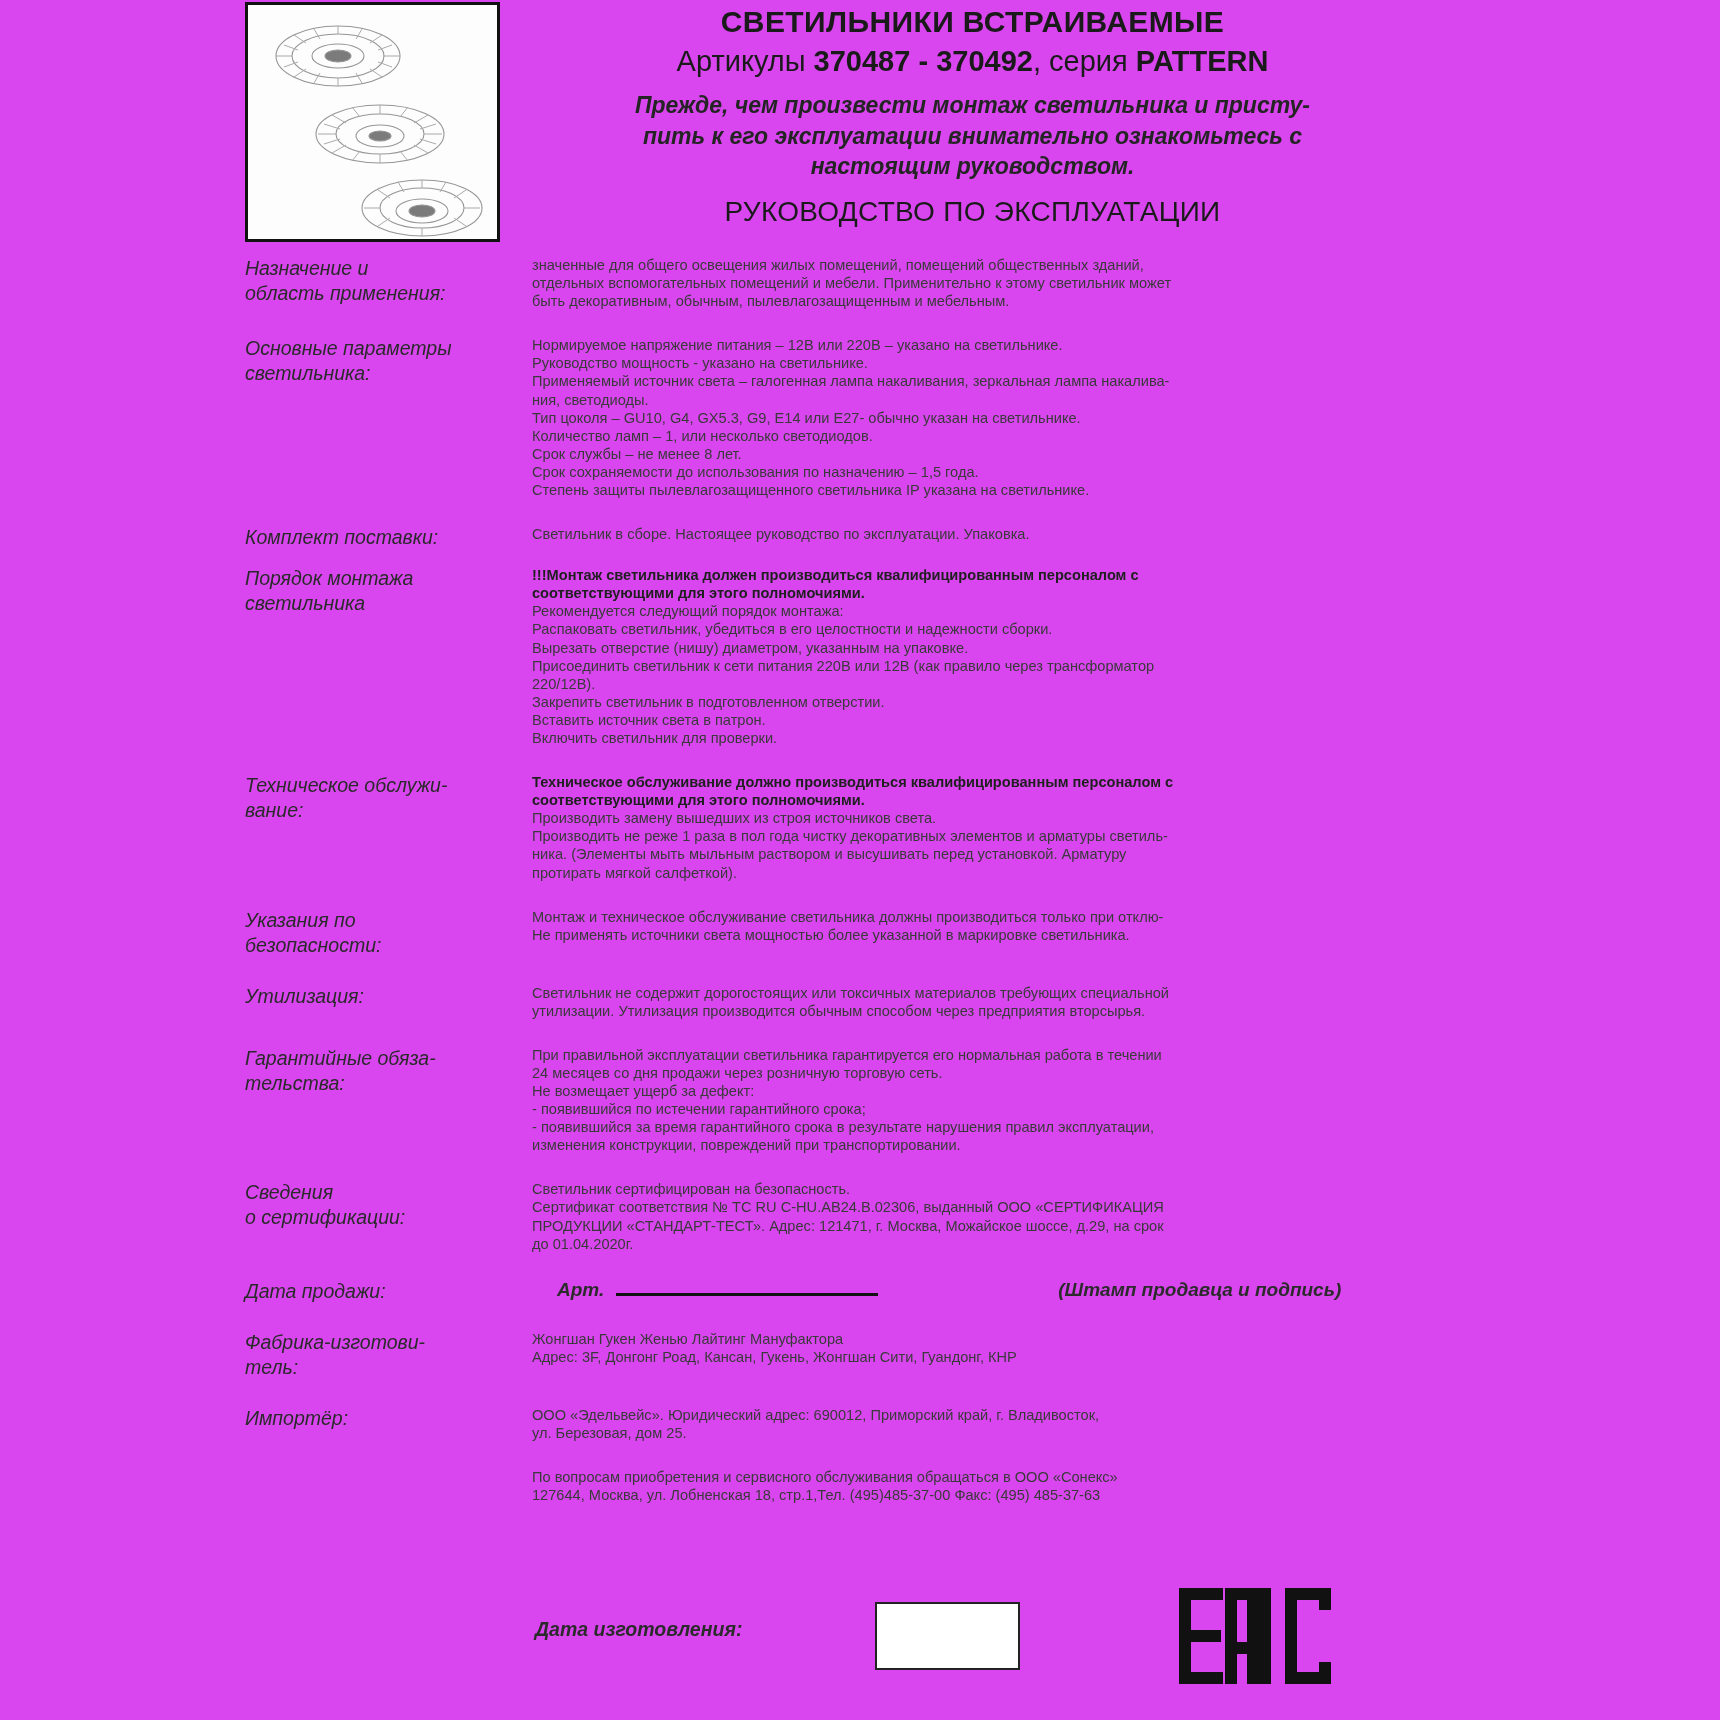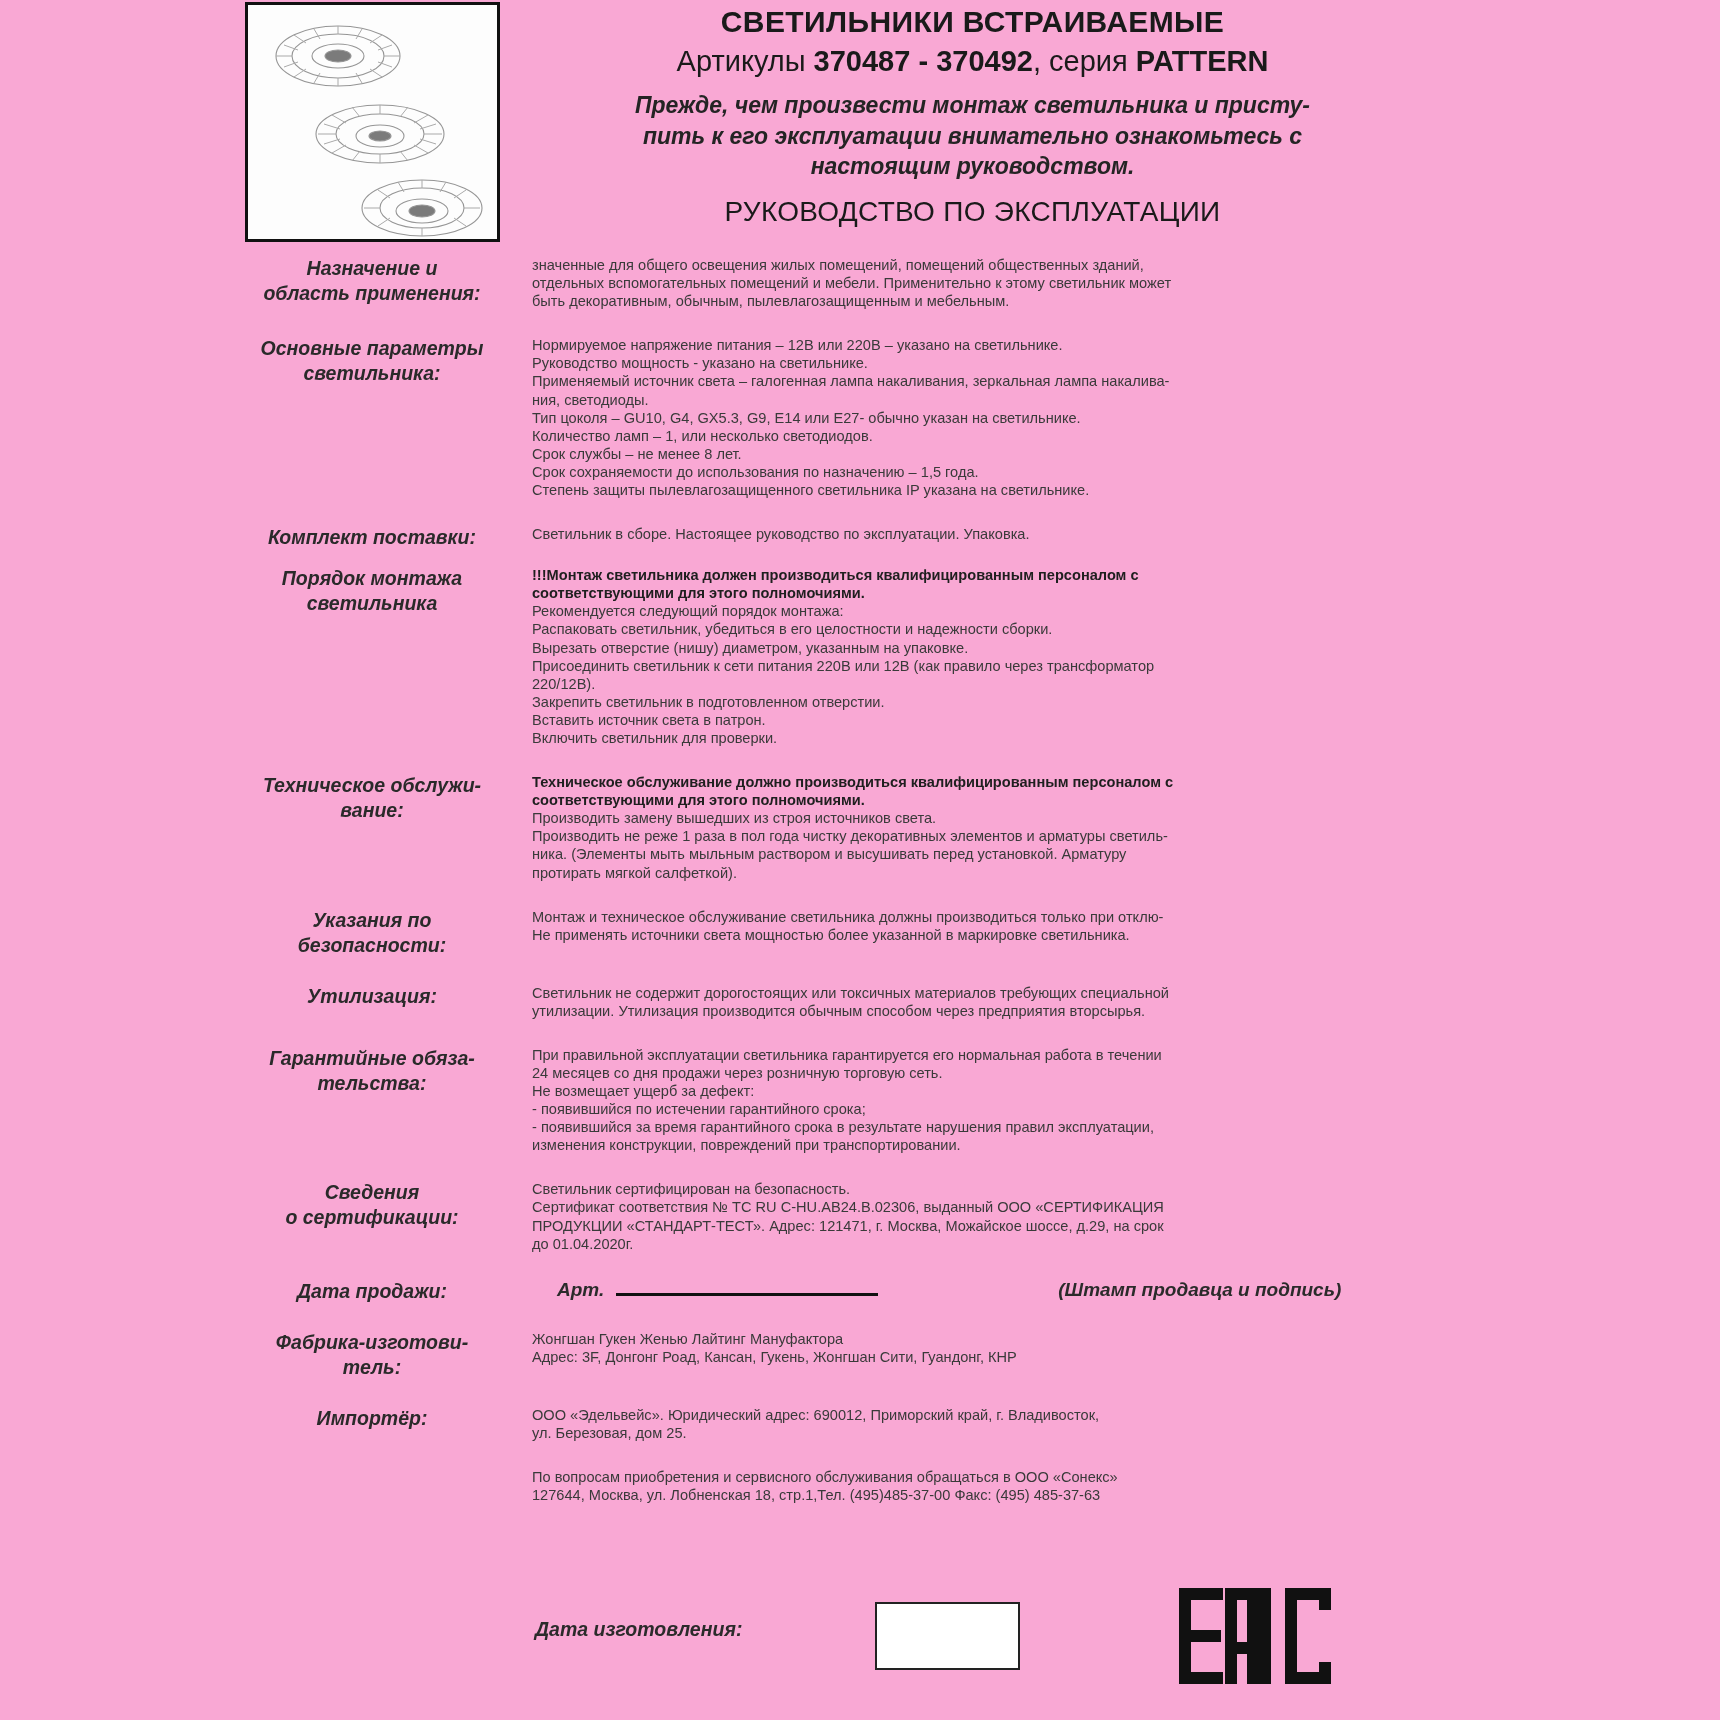--- a/index.html
+++ b/index.html
@@ -12,21 +12,21 @@
     width: 1720px;
     height: 1720px;
     font-family: "Liberation Sans", sans-serif;
     color: #1a1a1a;
     position: relative;
     overflow: hidden;
   }
   .page {
     position: absolute;
     inset: 0;
-    background: #f9a8d4;
+    background: #d946ef;
   }
 
   
   .header {
     position: absolute;
     left: 245px;
     top: 0px;
     width: 1180px;
     height: 250px;
   }
@@ -95,25 +95,24 @@
   }
   .row {
     position: relative;
     display: flex;
     align-items: flex-start;
     margin-bottom: 0px;
   }
   .lbl {
     width: 262px;
     flex: 0 0 262px;
-    text-align: center;
     font-style: italic;
     font-size: 19.5px;
     line-height: 25px;
-    font-weight: 700;
+    font-weight: 400;
     color: #2a2a2a;
     padding-right: 8px;
     box-sizing: border-box;
     filter: blur(0.25px);
   }
   .bdy {
     flex: 1 1 auto;
     font-size: 14.6px;
     line-height: 18.1px;
     color: #3a3a3a;

